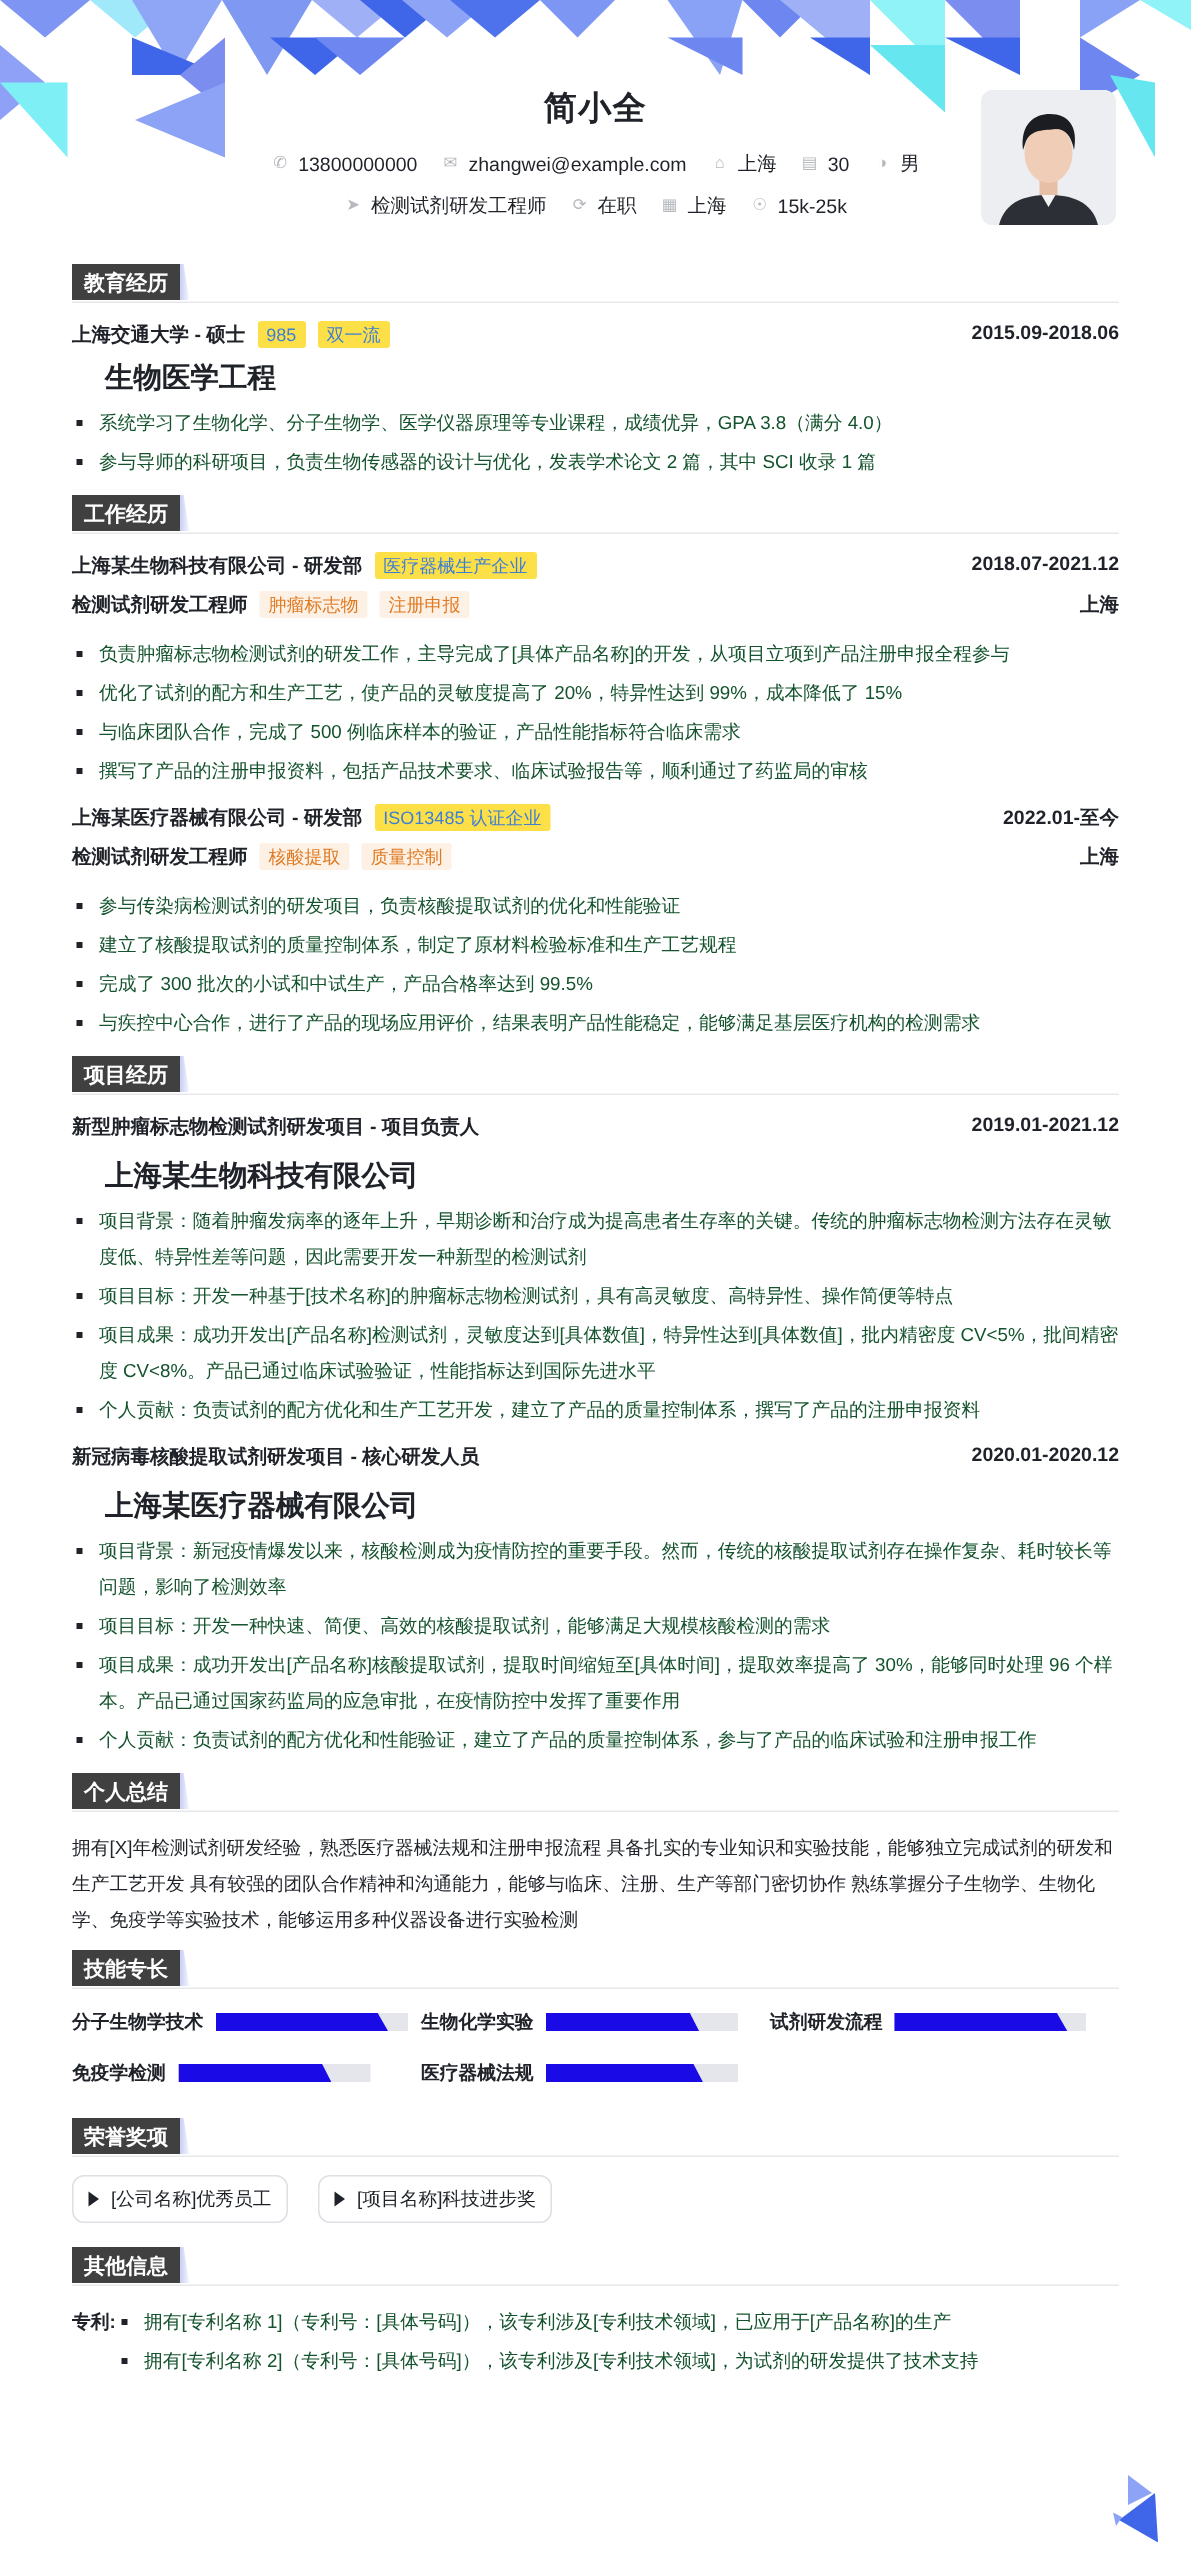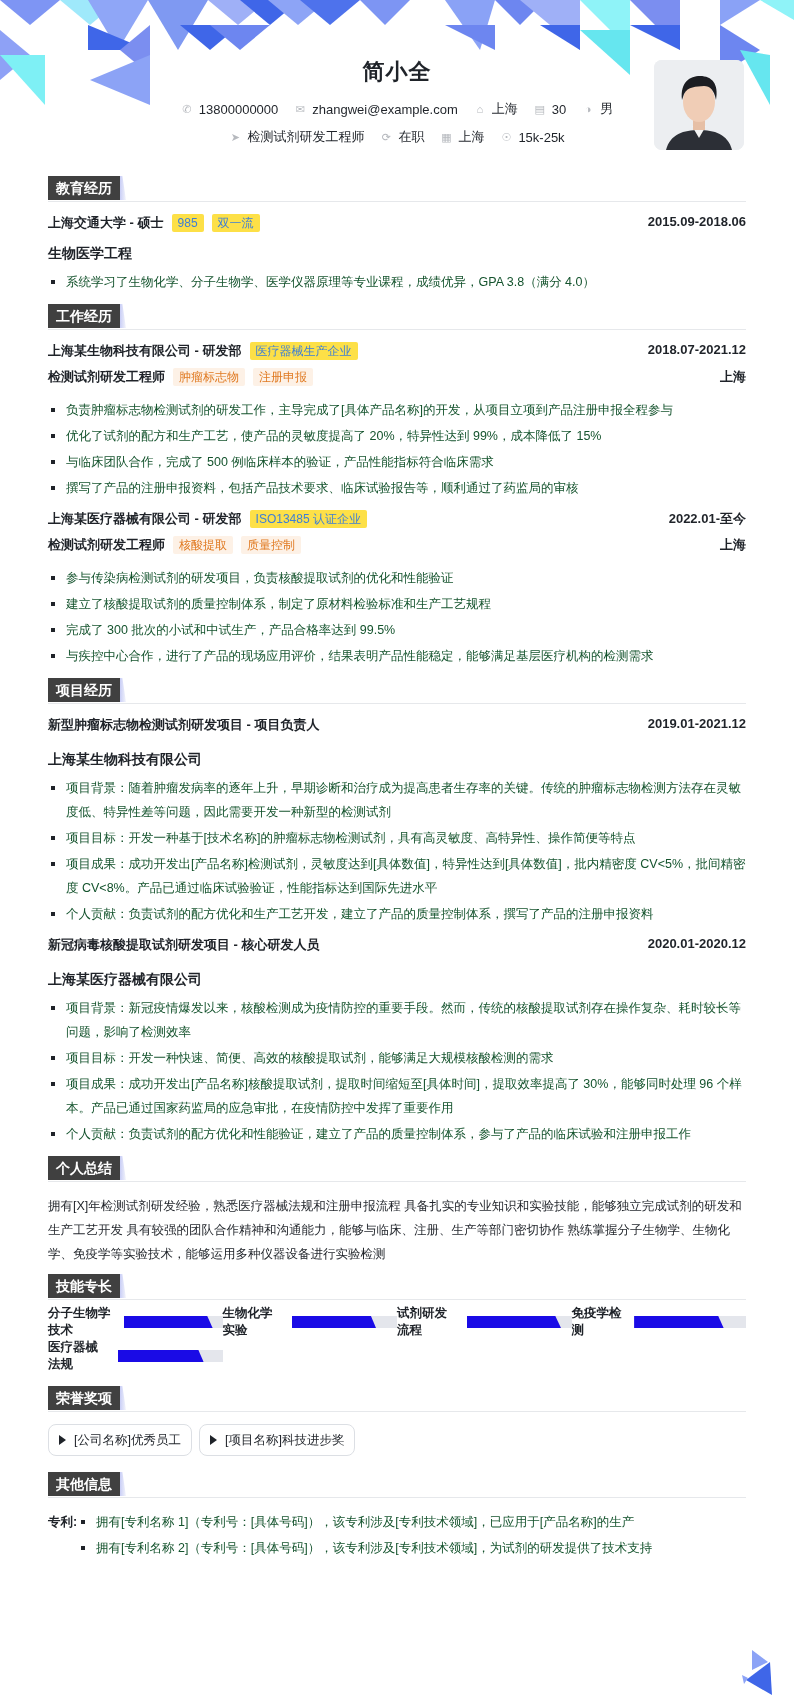--- a/index.html
+++ b/index.html
@@ -19,32 +19,32 @@
   .section { margin-top: 8px; }
   .sec-head { position: relative; height: 26px; border-bottom: 1px solid #e6e8eb; margin-bottom: 12px; }
   .sec-title { position: absolute; left: 0; top: 0; height: 24px; line-height: 24px; padding: 0 8px; background: #404040; color: #fff; font-size: 14px; font-weight: bold; }
   .sec-title::after { content: ""; position: absolute; right: -6px; top: 0; width: 6px; height: 24px; background: linear-gradient(90deg, #c9cef6, #f3f4fb); clip-path: polygon(0 0, 40% 0, 100% 100%, 0 100%); }
   .row { display: flex; justify-content: space-between; align-items: flex-start; height: 26px; }
   .row .left { display: flex; align-items: center; font-weight: bold; font-size: 13px; }
   .row .right { font-weight: bold; font-size: 13px; }
   .tag { display: inline-block; padding: 0 6px; height: 18px; line-height: 18px; font-size: 12px; margin-left: 8px; border-radius: 2px; font-weight: normal; }
   .tag.blue { background: #fde047; color: #3e7fd6; }
   .tag.orange { background: #fdf1e6; color: #e07a22; }
-  .sub { font-weight: bold; font-size: 14px; height: 26px; line-height: 26px; }
+  .sub { font-weight: bold; font-size: 19px; height: 26px; line-height: 26px; margin-left: 22px; }
   ul.bullets { list-style: none; margin: 4px 0 2px; }
   ul.bullets li { position: relative; padding-left: 18px; line-height: 24px; font-size: 12.5px; color: #14532d; margin-bottom: 2px; }
   ul.bullets li::before { content: ""; position: absolute; left: 3px; top: 10px; width: 4px; height: 4px; background: #1f2329; }
   .entry { margin-bottom: 10px; }
   .summary { font-size: 12.5px; line-height: 24px; }
-  .skills { display: grid; grid-template-columns: 1fr 1fr 1fr 1fr; row-gap: 14px; margin-top: 4px; }
+  .skills { display: grid; grid-template-columns: 1fr 1fr 1fr; row-gap: 14px; margin-top: 4px; }
   .skill { display: flex; align-items: center; height: 20px; }
   .skill-name { font-weight: bold; font-size: 12.5px; margin-right: 8px; }
   .skill-track { width: 128px; height: 12px; background: #e4e6ec; position: relative; overflow: hidden; }
   .skill-fill { position: absolute; left: 0; top: 0; height: 12px; background: #1a0be6; clip-path: polygon(0 0, 94% 0, 100% 100%, 0 100%); }
-  .awards { display: flex; gap: 7px; margin-top: 4px; }
+  .awards { display: flex; gap: 20px; margin-top: 4px; }
   .award { display: flex; align-items: center; height: 32px; padding: 0 10px; border: 1px solid #dcdfe4; border-radius: 8px; font-size: 12.5px; }
   .award .tri { width: 0; height: 0; border-left: 7px solid #1f2329; border-top: 5px solid transparent; border-bottom: 5px solid transparent; margin-right: 8px; }
   .other { display: flex; }
   .other-label { font-weight: bold; font-size: 12.5px; line-height: 24px; width: 30px; }
   .other ul.bullets { margin-top: 0; }
 </style>
 </head>
 <body>
 
 <svg class="bg-deco" viewBox="0 0 794 160" xmlns="http://www.w3.org/2000/svg">
@@ -150,20 +150,21 @@
         <div class="left">
           <span>上海交通大学 - 硕士</span>
           <span class="tag blue">985</span>
           <span class="tag blue">双一流</span>
         </div>
         <div class="right">2015.09-2018.06</div>
       </div>
       <div class="sub">生物医学工程</div>
       <ul class="bullets">
         <li>系统学习了生物化学、分子生物学、医学仪器原理等专业课程，成绩优异，GPA 3.8（满分 4.0）</li>
+        <li>参与导师的科研项目，负责生物传感器的设计与优化，发表学术论文 2 篇，其中 SCI 收录 1 篇</li>
       </ul>
     </div>
   </div>
 
   <div class="section">
     <div class="sec-head">
       <div class="sec-title">工作经历</div>
     </div>
     <div class="entry">
       <div class="row">

